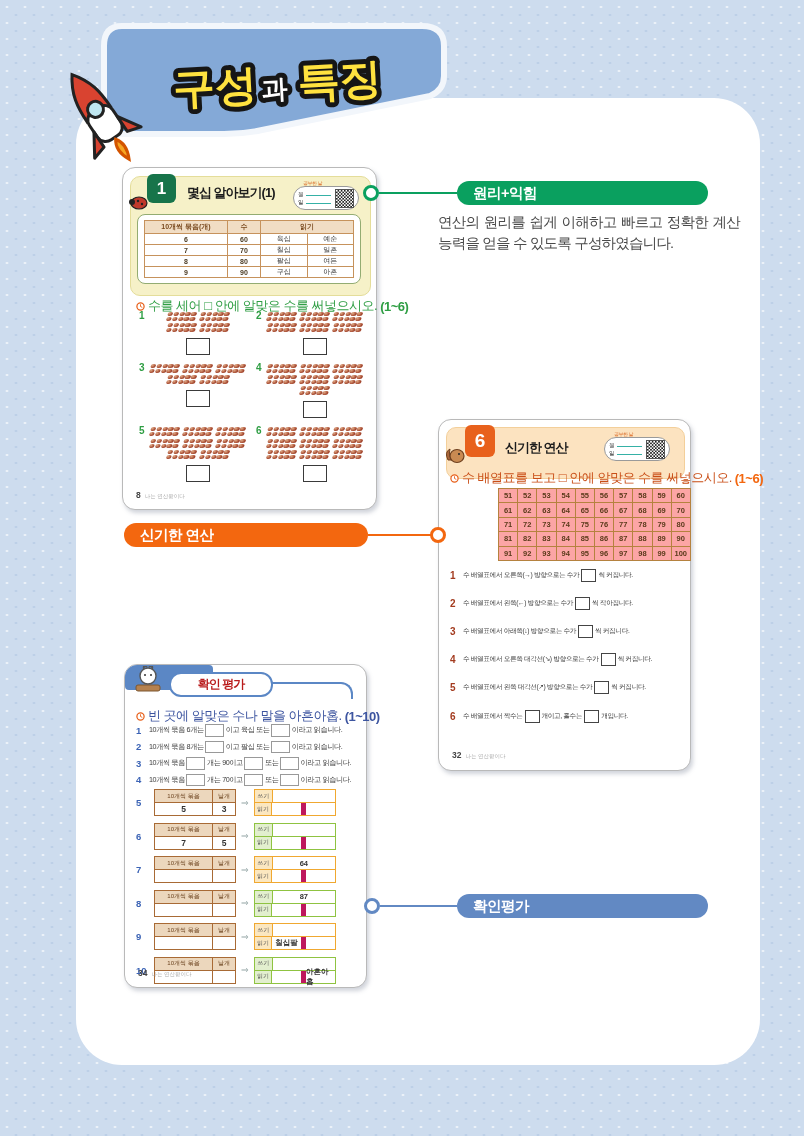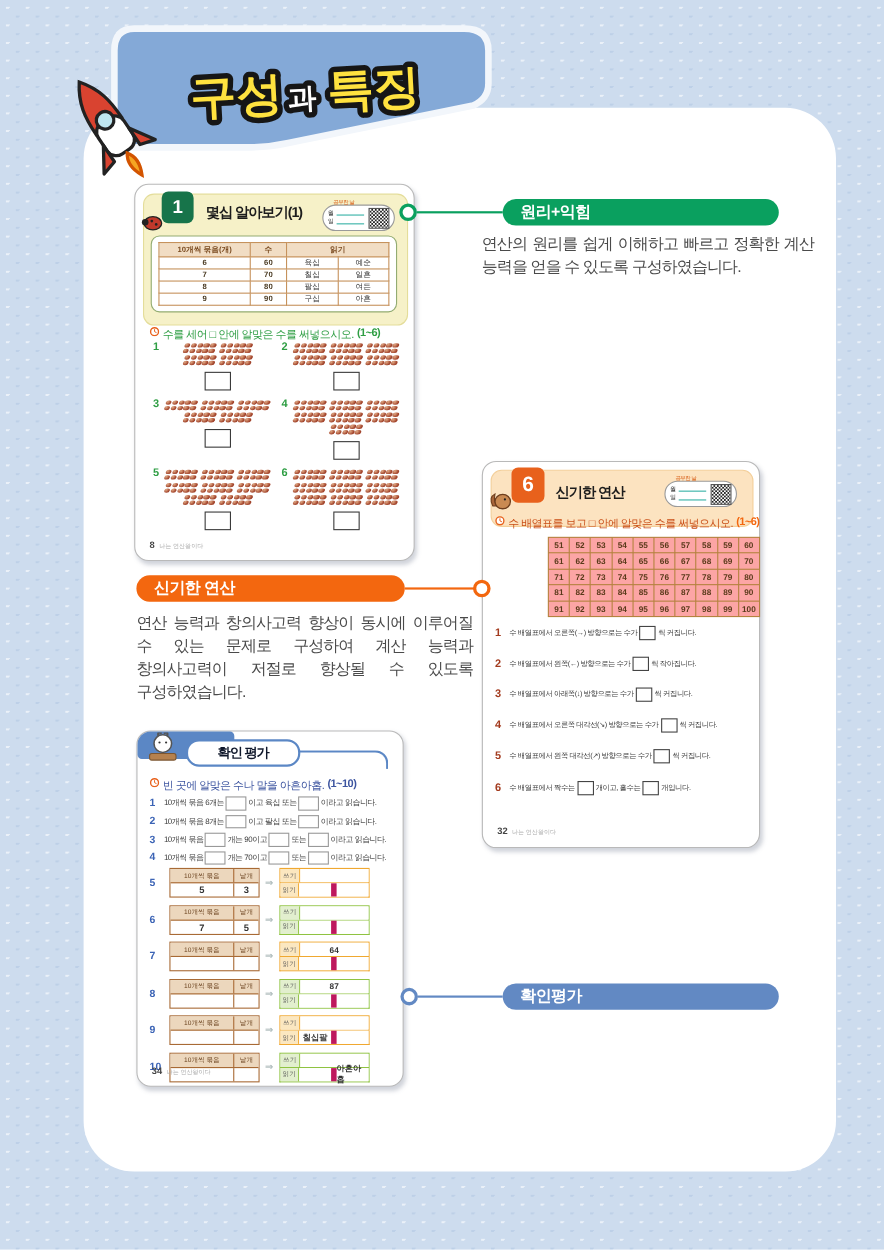--- a/index.html
+++ b/index.html
@@ -41,21 +41,21 @@
   
   .p1-head{position:absolute;left:7px;top:8px;width:239px;height:118px;background:#f6f1c8;border:1px solid #e4dd9a;border-radius:10px;}
   .p1-num{position:absolute;left:24px;top:6px;width:29px;height:29px;background:#17744a;border-radius:6px;color:#fff;font-weight:bold;font-size:17px;text-align:center;line-height:29px;}
   .p1-title{position:absolute;left:64px;top:16px;font-size:13px;font-weight:bold;color:#1c1c1c;letter-spacing:-1px;}
   .mascot1{position:absolute;left:5px;top:26px;}
   .tablebox{position:absolute;left:14px;top:46px;width:222px;height:68px;background:#fff;border:1px solid #93ac72;border-radius:8px;}
   .ptable{border-collapse:collapse;margin:5px auto 0 auto;font-size:7px;}
   .ptable th{background:#f1ddc4;color:#7a4a1f;font-weight:bold;border:1px solid #c6925c;padding:1px 2px;height:10px;}
   .ptable td{border:1px solid #c6925c;text-align:center;height:10px;color:#333;padding:0 2px;}
   .ptable td.num{font-weight:bold;color:#4a3a22;}
-  .instr{position:absolute;display:flex;gap:3px;font-size:10px;letter-spacing:-0.5px;white-space:nowrap;}
+  .instr{position:absolute;display:flex;align-items:center;gap:3px;font-size:13px;letter-spacing:-0.5px;white-space:nowrap;}
   .instr.green{color:#2f9e44;}
   .instr.orange{color:#c94e17;}
   .instr.blue{color:#3d55a0;}
   .p1-ex{position:absolute;left:16px;top:142px;width:224px;display:grid;grid-template-columns:1fr 1fr;column-gap:10px;row-gap:7px;}
   .exercise{position:relative;padding:2px 0 0 10px;display:flex;flex-direction:column;align-items:center;}
   .ex-num{position:absolute;left:0;top:0;color:#2f9e44;font-weight:bold;font-size:10px;}
   .cl-row{display:flex;gap:4px;justify-content:center;margin-bottom:1.5px;}
   .cluster{display:grid;grid-template-columns:repeat(5,5.8px);grid-auto-rows:4.8px;transform:skewX(-16deg);}
   .egg{width:5.4px;height:4.4px;border-radius:50%;background:radial-gradient(circle at 32% 30%,#d79a77 10%,#a2442c 65%);}
   .ansbox{width:22px;height:15px;border:1.6px solid #3a3a3a;margin-top:4px;background:#fff;}
@@ -78,21 +78,21 @@
   .gcell{background:#fca5a5;font-size:7.5px;font-weight:bold;color:#5a3a1a;display:flex;align-items:center;justify-content:center;}
   .p6-qs{position:absolute;left:11px;top:141px;width:232px;}
   .q{display:flex;align-items:center;height:28.2px;white-space:nowrap;}
   .q-num{font-weight:bold;font-size:10px;color:#a33b1f;width:13px;flex:none;}
   .q-text{font-size:6.7px;color:#3a3a3a;letter-spacing:-0.4px;}
   .qbox{width:13px;height:11px;border:1.2px solid #444;background:#fff;margin:0 2px;flex:none;}
 
   
   .ev-corner{position:absolute;left:0;top:0;width:88px;height:25px;background:#5b87c5;border-radius:12px 4px 14px 4px;}
   .ev-swoosh{position:absolute;left:142px;top:17px;width:84px;height:15px;border-top:2px solid #5b87c5;border-right:2px solid #5b87c5;border-top-right-radius:12px;}
-  .ev-pill{position:absolute;left:44px;top:7px;width:100px;height:21px;background:#fff;border:2px solid #5b87c5;border-radius:12px;text-align:center;line-height:21px;font-size:12px;font-weight:bold;color:#0f172a;letter-spacing:-1px;}
+  .ev-pill{position:absolute;left:44px;top:7px;width:100px;height:21px;background:#fff;border:2px solid #5b87c5;border-radius:12px;text-align:center;line-height:21px;font-size:12px;font-weight:bold;color:#b91c1c;letter-spacing:-1px;}
   .mascotE{position:absolute;left:7px;top:1px;}
   .ev-fill{position:absolute;left:11px;top:57px;width:222px;}
   .fitem{display:flex;align-items:center;height:16.5px;white-space:nowrap;}
   .ev-num{font-weight:bold;font-size:9.5px;color:#3b63b5;width:13px;flex:none;}
   .f-text{font-size:7.2px;color:#3a3a3a;letter-spacing:-0.4px;}
   .fbox{width:17px;height:10.5px;border:1.2px solid #999;background:#fff;margin:0 1.5px;flex:none;}
   .ev-tv{position:absolute;left:11px;top:121px;width:224px;}
   .tv-item{display:flex;align-items:center;height:33.5px;gap:5px;}
   .ltab{border:1.2px solid #a86a35;width:80px;flex:none;}
   .lt-row{display:flex;height:12px;}
@@ -881,21 +881,20 @@
       </div>
 
     <div class="pfoot" style="bottom:10px;">
       <span>32</span><span class="ft">나는 연산왕이다</span>
     </div>
   </div>
 
   <div class="badge o" style="left:124px;top:523px;width:244px;">신기한 연산</div>
   <div class="line o" style="left:368px;top:534px;width:63px;"></div>
   <div class="node o" style="left:430px;top:527px;"></div>
-  <div class="desc" style="left:124px;top:557px;width:306px;">연산 능력과 창의사고력 향상이 동시에 이루어질 수 있는 문제로 구성하여 계산 능력과 창의사고력이 저절로 향상될 수 있도록 구성하였습니다.</div>
 
   <div class="card" style="left:124px;top:664px;width:241px;height:322px;">
     <div class="ev-corner"></div>
     <div class="ev-swoosh"></div>
     <svg class="mascotE" width="32" height="28" viewBox="0 0 32 28">
       <path d="M12,3 Q11,-2 15,1 M20,3 Q21,-2 17,1" stroke="#555" stroke-width="2" fill="none"></path>
       <circle cx="16" cy="10" r="8" fill="#fff" stroke="#555" stroke-width="1.4"></circle>
       <circle cx="13" cy="9" r="1" fill="#333"></circle>
         <circle cx="19" cy="9" r="1" fill="#333"></circle>
       <rect x="4" y="19" width="24" height="6" rx="2" fill="#b5814e" stroke="#7c5630" stroke-width="1"></rect>

